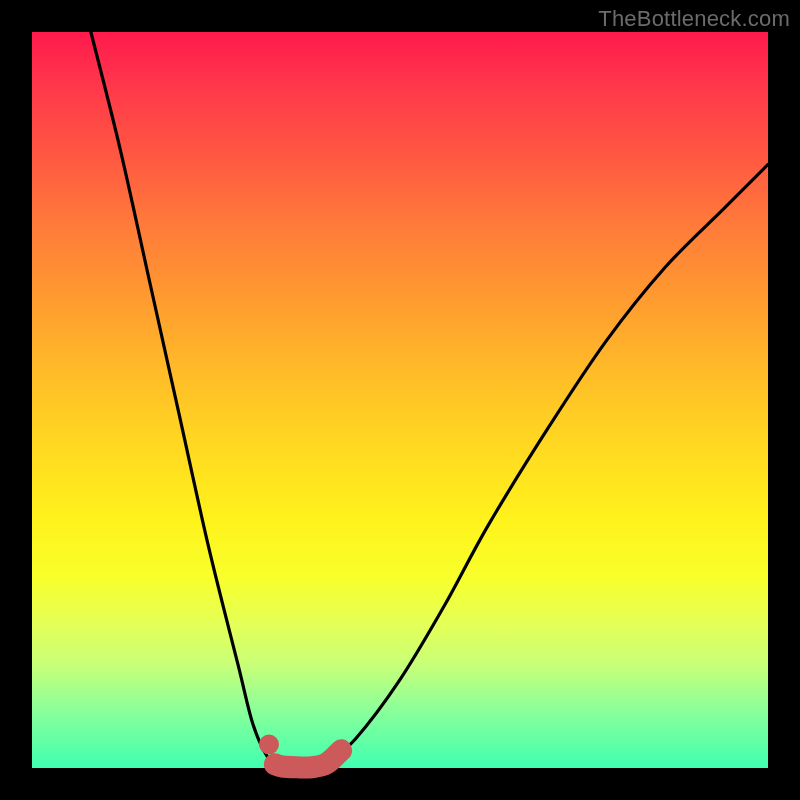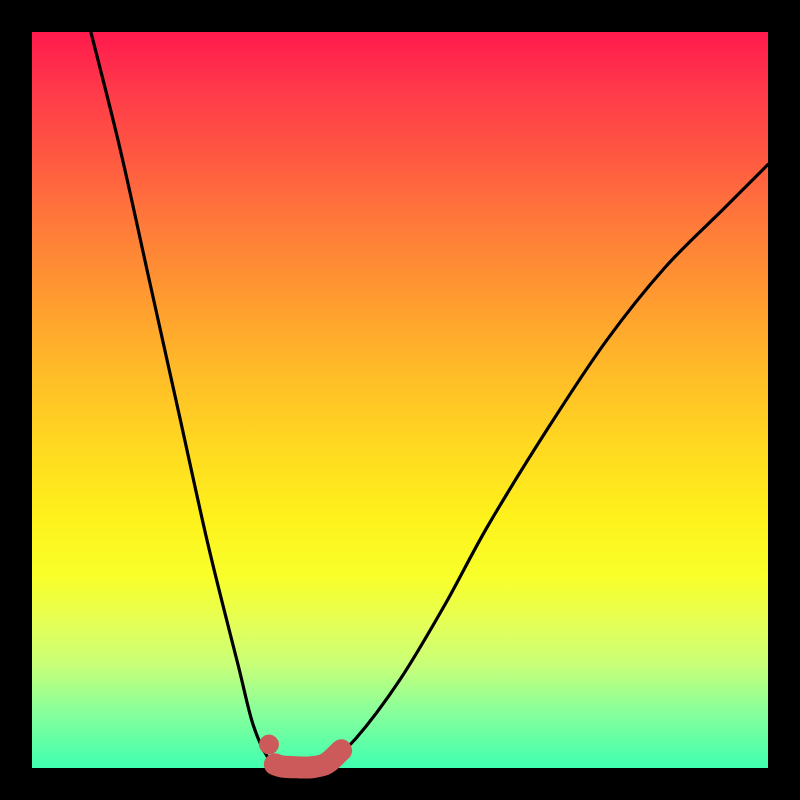--- a/index.html
+++ b/index.html
@@ -62,20 +62,21 @@
     stroke-linejoin: round;
   }
   .red-dot {
     fill: #cc5a5a;
   }
 </style>
 </head>
 <body>
 
 <div class="stage">
+  <div class="watermark">TheBottleneck.com</div>
 
   <div class="plot-area">
     <svg class="curves" viewBox="0 0 736 736">
       <g>
         <path id="path-left" class="curve-black" d="M 58.88 0 C 63.78666666666667 19.626666666666665, 78.50666666666666 76.05333333333334, 88.32 117.75999999999999 C 98.13333333333333 159.46666666666664, 107.94666666666667 206.07999999999996, 117.76 250.23999999999995 C 127.57333333333334 294.4, 137.38666666666668 338.56, 147.20000000000002 382.72 C 157.01333333333335 426.88000000000005, 166.82666666666665 473.4933333333334, 176.64 515.2 C 186.45333333333332 556.9066666666668, 198.72000000000003 603.52, 206.08 632.96 C 213.44 662.4000000000001, 215.89333333333332 676.5066666666667, 220.79999999999998 691.84 C 225.70666666666665 707.1733333333334, 231.2266666666667 718.2133333333334, 235.52 724.96 C 239.81333333333333 731.7066666666667, 244.72 731.0933333333334, 246.56 732.32"></path>
       </g>
       <g>
         <path id="path-right" class="curve-black" d="M 294.40000000000003 732.32 C 299.3066666666667 728.0266666666666, 311.5733333333333 720.6666666666666, 323.84 706.56 C 336.1066666666666 692.4533333333333, 353.28 669.76, 368 647.6800000000001 C 382.72 625.6000000000001, 397.44000000000005 599.84, 412.16 574.08 C 426.88 548.32, 439.14666666666665 522.5600000000001, 456.32 493.12 C 473.49333333333334 463.68, 495.57333333333327 428.1066666666667, 515.1999999999999 397.44 C 534.8266666666666 366.7733333333333, 554.4533333333334 336.1066666666667, 574.08 309.12 C 593.7066666666667 282.1333333333333, 613.3333333333334 257.59999999999997, 632.96 235.51999999999998 C 652.5866666666667 213.43999999999997, 674.6666666666666 193.8133333333333, 691.8399999999999 176.64 C 709.0133333333332 159.46666666666667, 728.64 139.84, 736 132.48000000000002"></path>
       </g>
       <g>

